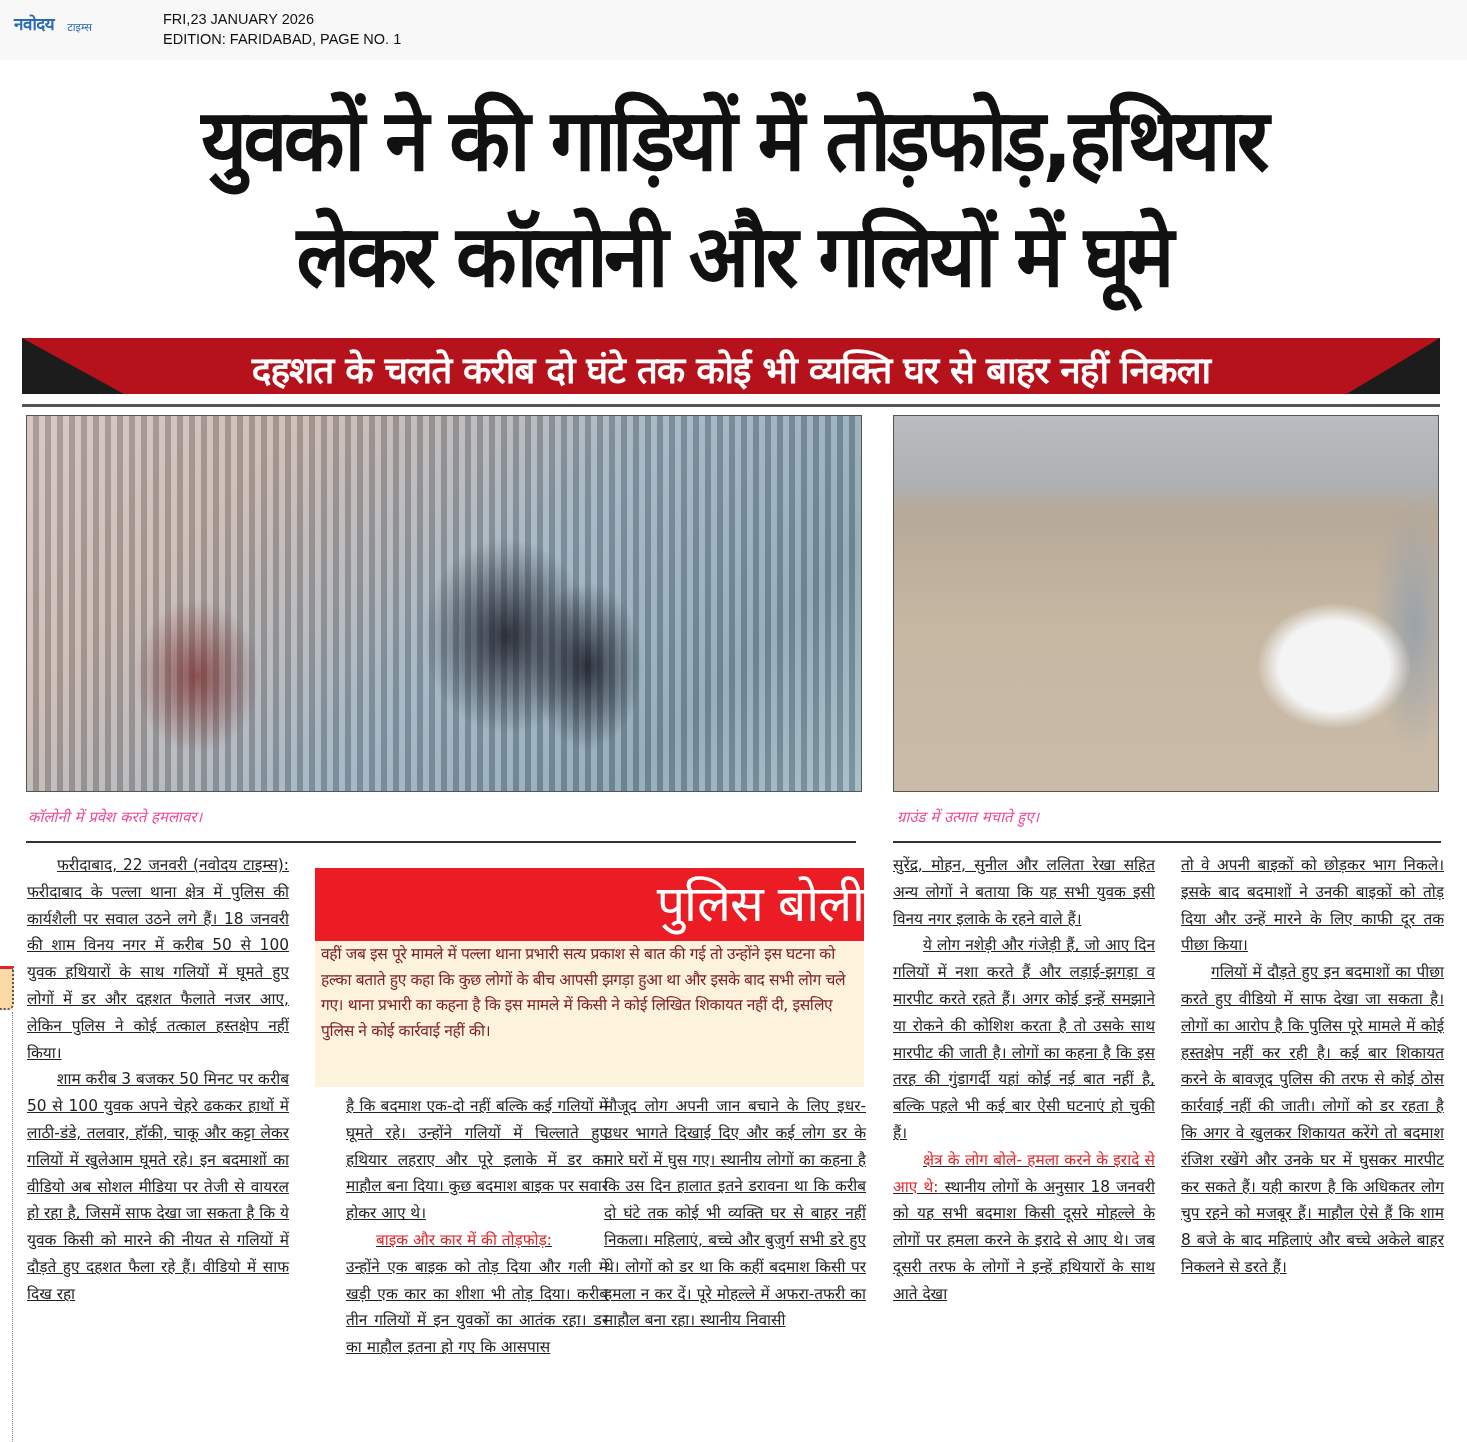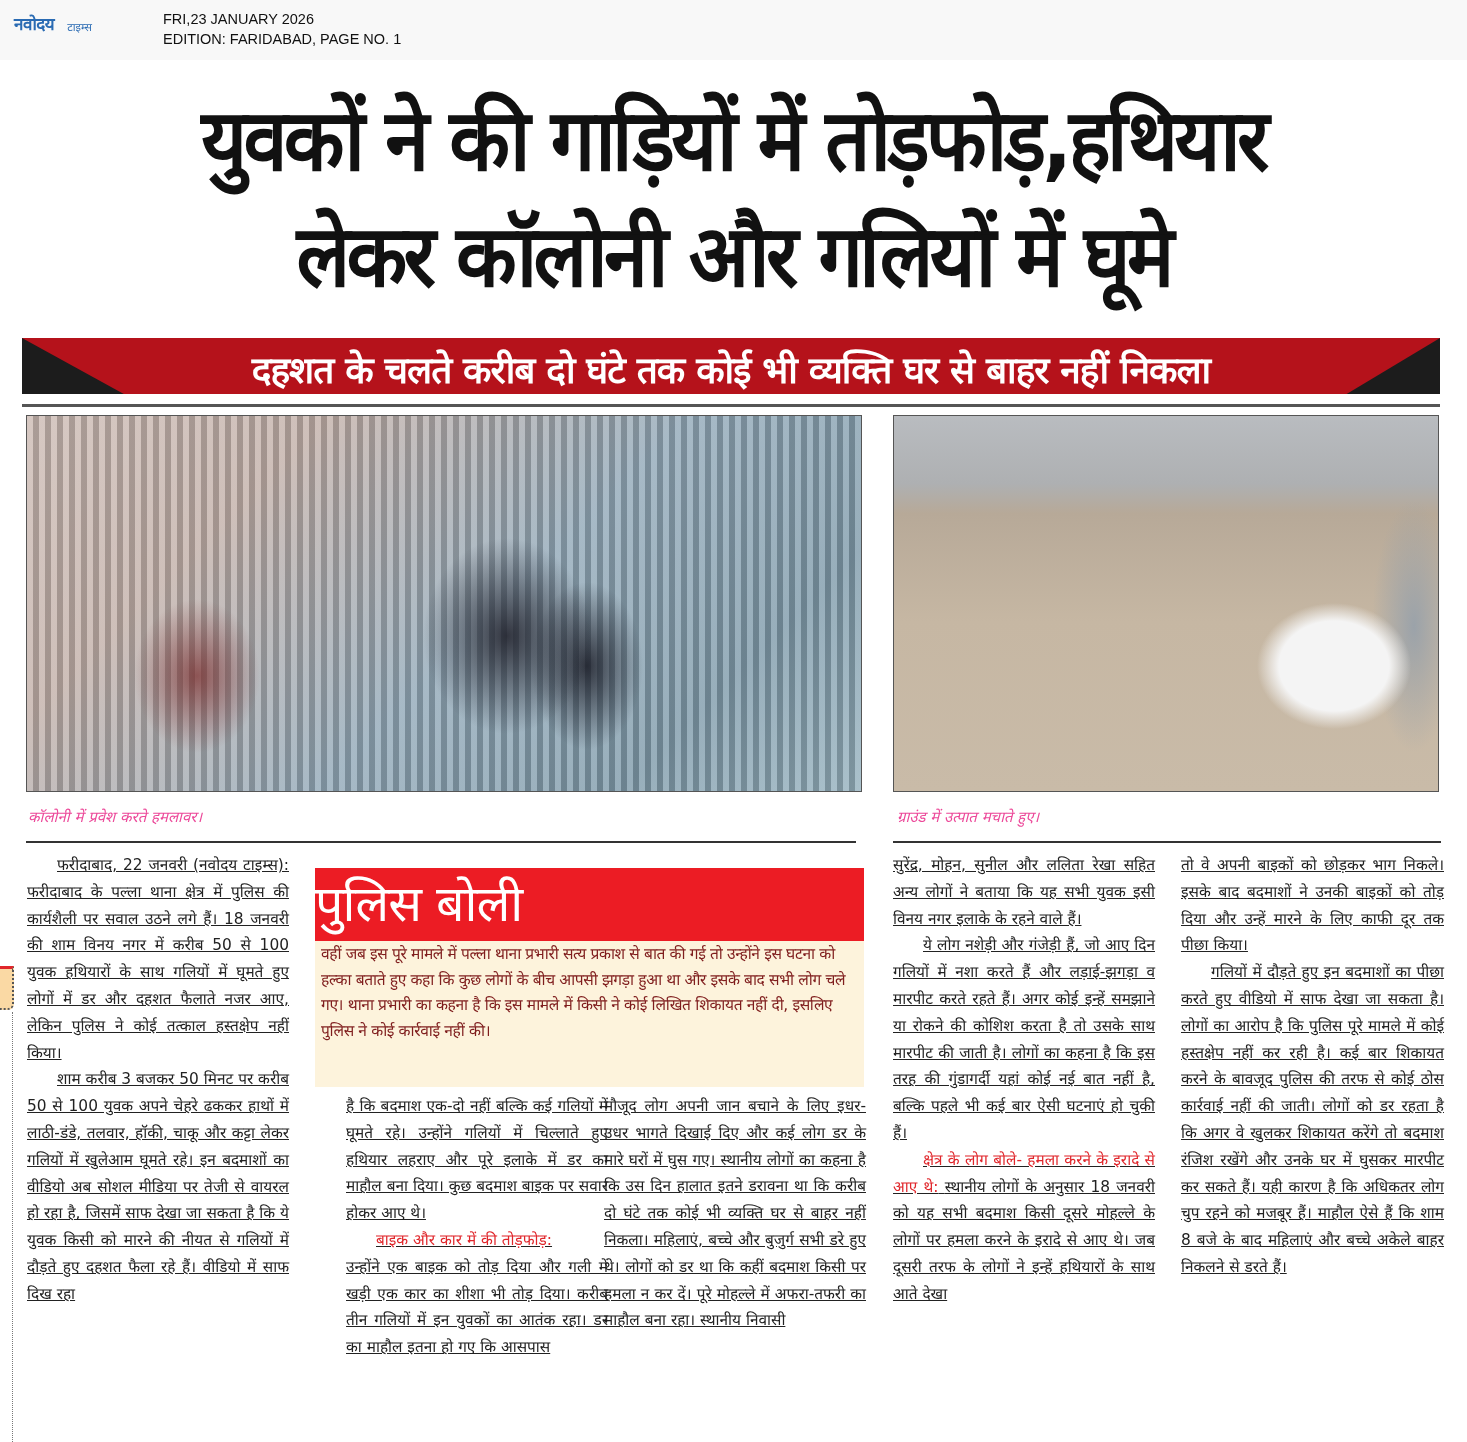--- a/index.html
+++ b/index.html
@@ -65,21 +65,21 @@
   .col .kicker { color: #e0262b; }
   .col-1 { left: 27px; top: 852px; width: 262px; }
   .col-2 { left: 314px; top: 1093px; width: 262px; margin-left: 32px; }
   .col-3 { left: 604px; top: 1093px; width: 262px; }
   .col-4 { left: 893px; top: 852px; width: 262px; }
   .col-5 { left: 1181px; top: 852px; width: 263px; }
 
   
   .police-box { position: absolute; left: 315px; top: 868px; width: 549px; height: 219px; background: #fdf3dc; }
   .police-head { position: absolute; left: 0; top: 0; width: 549px; height: 73px; background: #ec1c24;
-    text-align: left; font-family: "DejaVu Sans", sans-serif; font-size: 50px; line-height: 73px; color: #fff; letter-spacing: -1px; }
+    text-align: right; font-family: "DejaVu Sans", sans-serif; font-size: 50px; line-height: 73px; color: #fff; letter-spacing: -1px; }
   .police-text { position: absolute; left: 6px; top: 74px; width: 540px;
     font-family: "DejaVu Sans", sans-serif; font-size: 15.6px; line-height: 25.6px; color: #7f1d1d; letter-spacing: -0.4px; }
 </style>
 </head>
 <body>
 
 <header class="topbar">
   <div class="logo">
     <span class="logo-main">नवोदय</span>
     <span class="logo-sub">टाइम्स</span>

